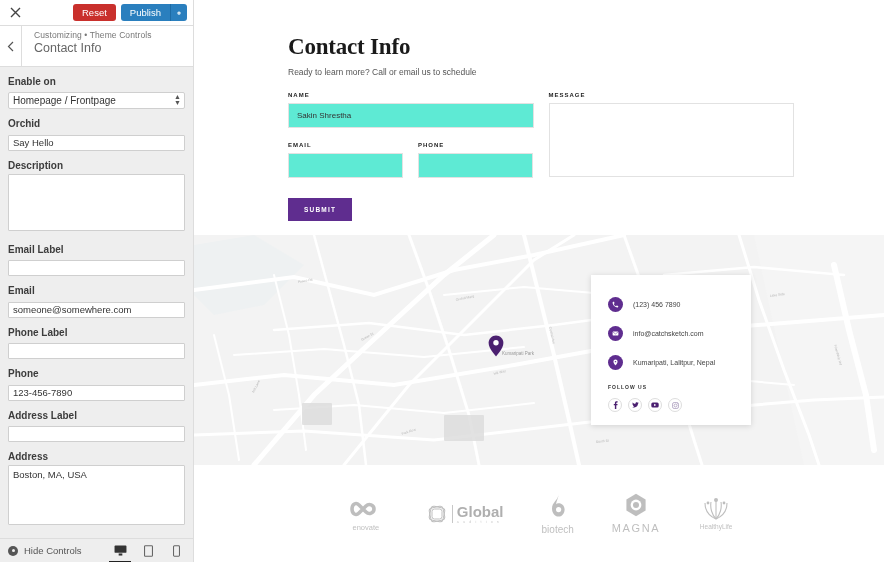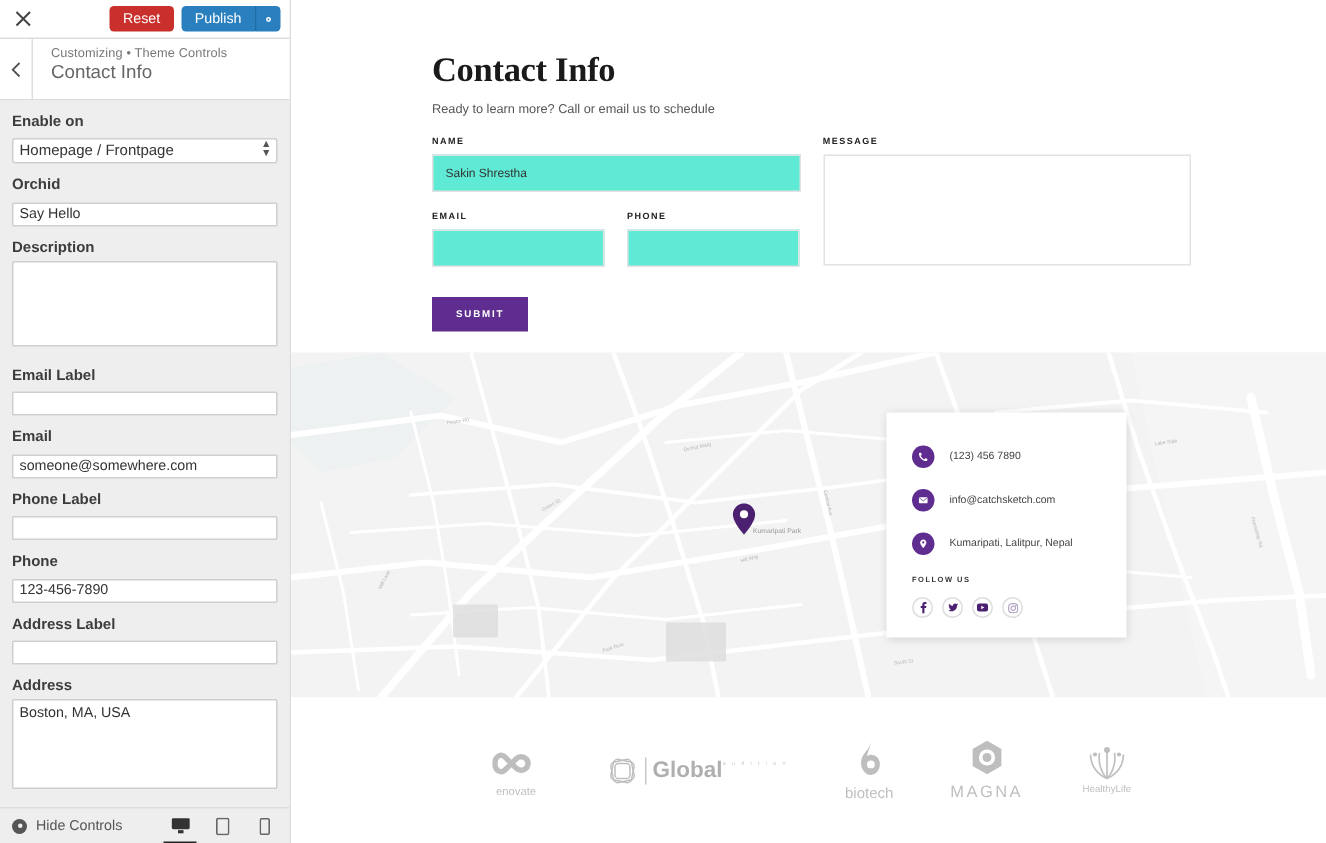--- a/index.html
+++ b/index.html
@@ -532,21 +532,21 @@
 
       <div class="logo-item" style="flex-direction:row;gap:4px;">
         <svg width="22" height="22" viewBox="0 0 22 22" aria-hidden="true">
           <g stroke="#8a8a8a" stroke-width="1" fill="none">
             <rect x="4" y="4" width="14" height="14" rx="3" transform="rotate(12 11 11)"></rect>
             <rect x="4" y="4" width="14" height="14" rx="3" transform="rotate(-12 11 11)"></rect>
             <rect x="6" y="6" width="10" height="10" rx="2.4"></rect>
           </g>
         </svg>
         <span style="width:1px;height:18px;background:#9a9a9a;display:inline-block;"></span>
-        <span style="display:flex;flex-direction:row;align-items:flex-start;">
+        <span style="display:flex;flex-direction:column;align-items:flex-start;">
           <span style="font-size:15px;font-weight:bold;color:#6f6f6f;line-height:1;">Global</span>
           <span style="font-size:3.6px;letter-spacing:1.6px;color:#9a9a9a;margin-top:1px;">a u d i t i o n</span>
         </span>
       </div>
 
       <div class="logo-item" style="flex-direction:column;gap:5px;">
         <svg width="17" height="26" viewBox="0 0 17 26" aria-hidden="true">
           <path d="M9.5 1 C9.5 7 3 9 3 15.5 C3 20 6 23.6 9.4 23.6 C12.9 23.6 15.6 20.4 15.6 16.4 C15.6 12.6 12.8 10.2 9.8 10.2 C8.6 10.2 7.6 10.6 7 11.2 C7.8 6.8 9.5 5 9.5 1 Z" fill="#8a8a8a"></path>
           <circle cx="9.6" cy="16.6" r="2.6" fill="#fff"></circle>
         </svg>

